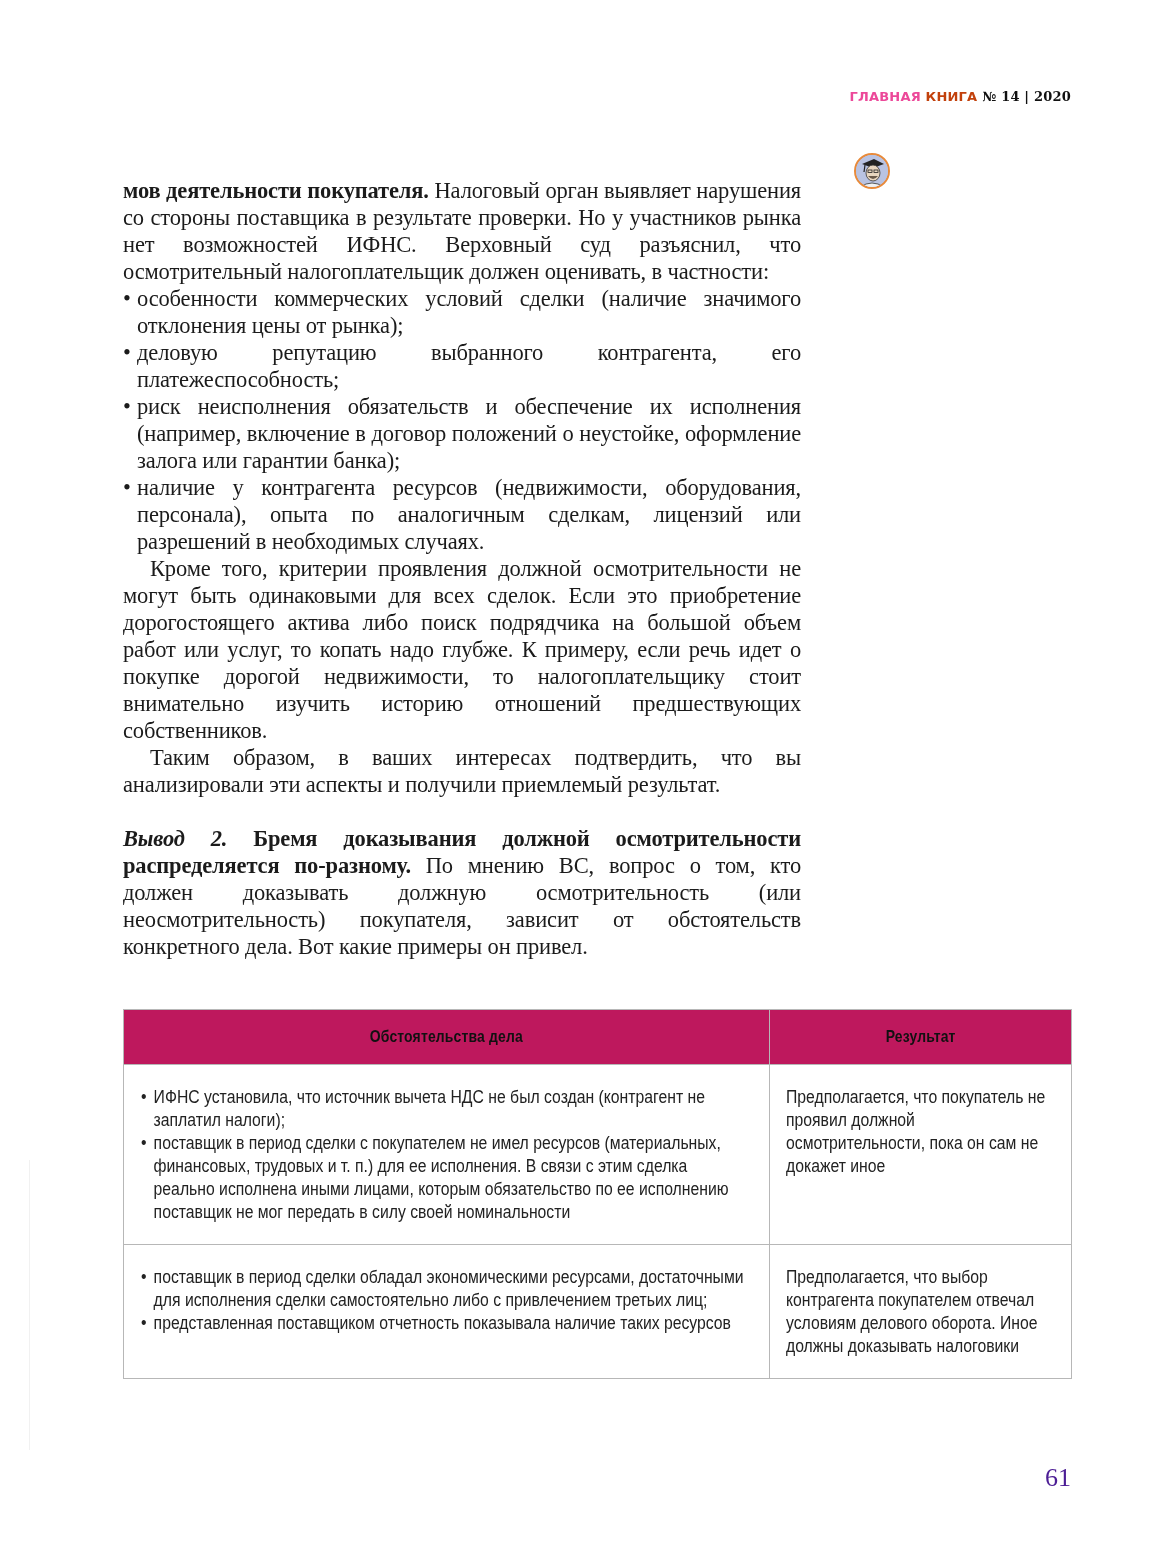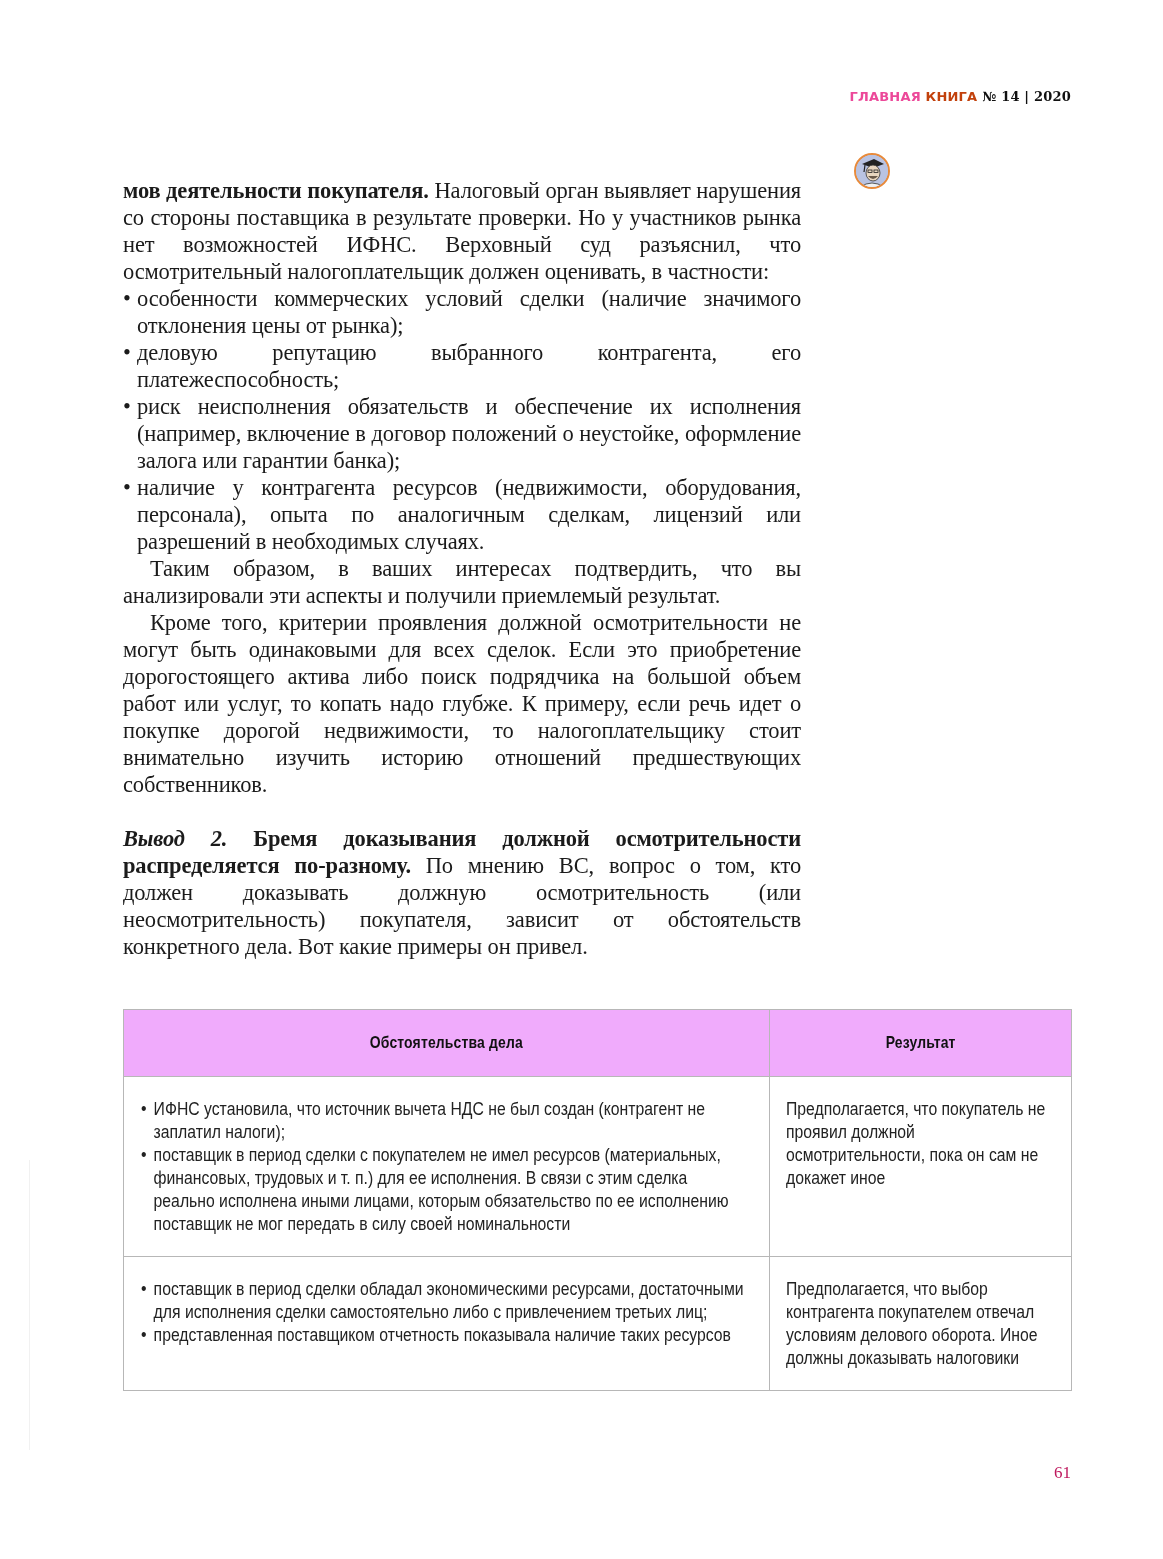--- a/index.html
+++ b/index.html
@@ -45,40 +45,40 @@
 
   .conclusion { margin-top: 27px !important; }
   .conclusion .it { font-style: italic; font-weight: bold; }
 
   .table {
     position: absolute; left: 123px; top: 1009px; width: 949px;
     border: 1px solid #b7b7b7; border-collapse: collapse;
     font-family: "Liberation Sans", "DejaVu Sans", sans-serif;
   }
   .table th {
-    background: #f0abfc; height: 67px; font-size: 17px; font-weight: bold;
+    background: #be185d; height: 55px; font-size: 17px; font-weight: bold;
     color: #111; border: 1px solid #b7b7b7; text-align: center;
     font-family: "Liberation Sans", "DejaVu Sans", sans-serif;
     transform-origin: center;
   }
   .table th span { display: inline-block; transform: scaleX(0.82); letter-spacing: 0.2px; }
   .table td {
     border: 1px solid #b7b7b7; vertical-align: top; font-size: 17.5px; line-height: 23px;
     color: #222; padding: 21px 16px 20px 16px;
   }
   .table td.c1 { width: 646px; padding-left: 17px; }
   .table td .cond { display: inline-block; transform: scaleX(0.9); transform-origin: left top; width: 111%; }
   .table ul { list-style: none; }
   .table li { position: relative; padding-left: 14px; }
   .table li .bullet { position: absolute; left: 0; top: 0; }
   .table td.c2 .res { display: inline-block; transform: scaleX(0.9); transform-origin: left top; width: 111%; }
 
   .page-number {
-    position: absolute; right: 92px; top: 1463px; font-size: 17px;
-    font-family: "Liberation Serif", "DejaVu Serif", serif; color: #be185d;
+    position: absolute; right: 92px; top: 1463px; font-size: 26px;
+    font-family: "Liberation Serif", "DejaVu Serif", serif; color: #4c1d95;
   }
   .margin-line {
     position: absolute; left: 29px; top: 1160px; width: 1px; height: 290px;
     background: #f1f1f1;
   }
 </style>
 </head>
 <body>
 
 <div class="header">
@@ -105,22 +105,22 @@
 <div class="main">
   <p>
     <span class="bold">мов деятельности покупателя.</span><span> Налоговый орган выявляет нарушения со стороны поставщика в результате проверки. Но у участников рынка нет возможностей ИФНС. Верховный суд разъяснил, что осмотрительный налогоплательщик должен оценивать, в частности:</span>
   </p>
   <ul>
     <li><span class="bullet">•</span><span>особенности коммерческих условий сделки (наличие значимого отклонения цены от рынка);</span></li>
     <li><span class="bullet">•</span><span>деловую репутацию выбранного контрагента, его платежеспособность;</span></li>
     <li><span class="bullet">•</span><span>риск неисполнения обязательств и обеспечение их исполнения (например, включение в договор положений о неустойке, оформление залога или гарантии банка);</span></li>
     <li><span class="bullet">•</span><span>наличие у контрагента ресурсов (недвижимости, оборудования, персонала), опыта по аналогичным сделкам, лицензий или разрешений в необходимых случаях.</span></li>
   </ul>
+  <p class="indent">Кроме того, критерии проявления должной осмотрительности не могут быть одинаковыми для всех сделок. Если это приобретение дорогостоящего актива либо поиск подрядчика на большой объем работ или услуг, то копать надо глубже. К примеру, если речь идет о покупке дорогой недвижимости, то налогоплательщику стоит внимательно изучить историю отношений предшествующих собственников.</p>
   <p class="indent">Таким образом, в ваших интересах подтвердить, что вы анализировали эти аспекты и получили приемлемый результат.</p>
-  <p class="indent">Кроме того, критерии проявления должной осмотрительности не могут быть одинаковыми для всех сделок. Если это приобретение дорогостоящего актива либо поиск подрядчика на большой объем работ или услуг, то копать надо глубже. К примеру, если речь идет о покупке дорогой недвижимости, то налогоплательщику стоит внимательно изучить историю отношений предшествующих собственников.</p>
   <p class="conclusion">
     <span class="it">Вывод 2.</span><span class="bold"> Бремя доказывания должной осмотрительности распределяется по-разному.</span><span> По мнению ВС, вопрос о том, кто должен доказывать должную осмотрительность (или неосмотрительность) покупателя, зависит от обстоятельств конкретного дела. Вот какие примеры он привел.</span>
   </p>
 </div>
 
 <table class="table">
   <thead>
     <tr>
       <th><span>Обстоятельства дела</span></th>
       <th><span>Результат</span></th>

